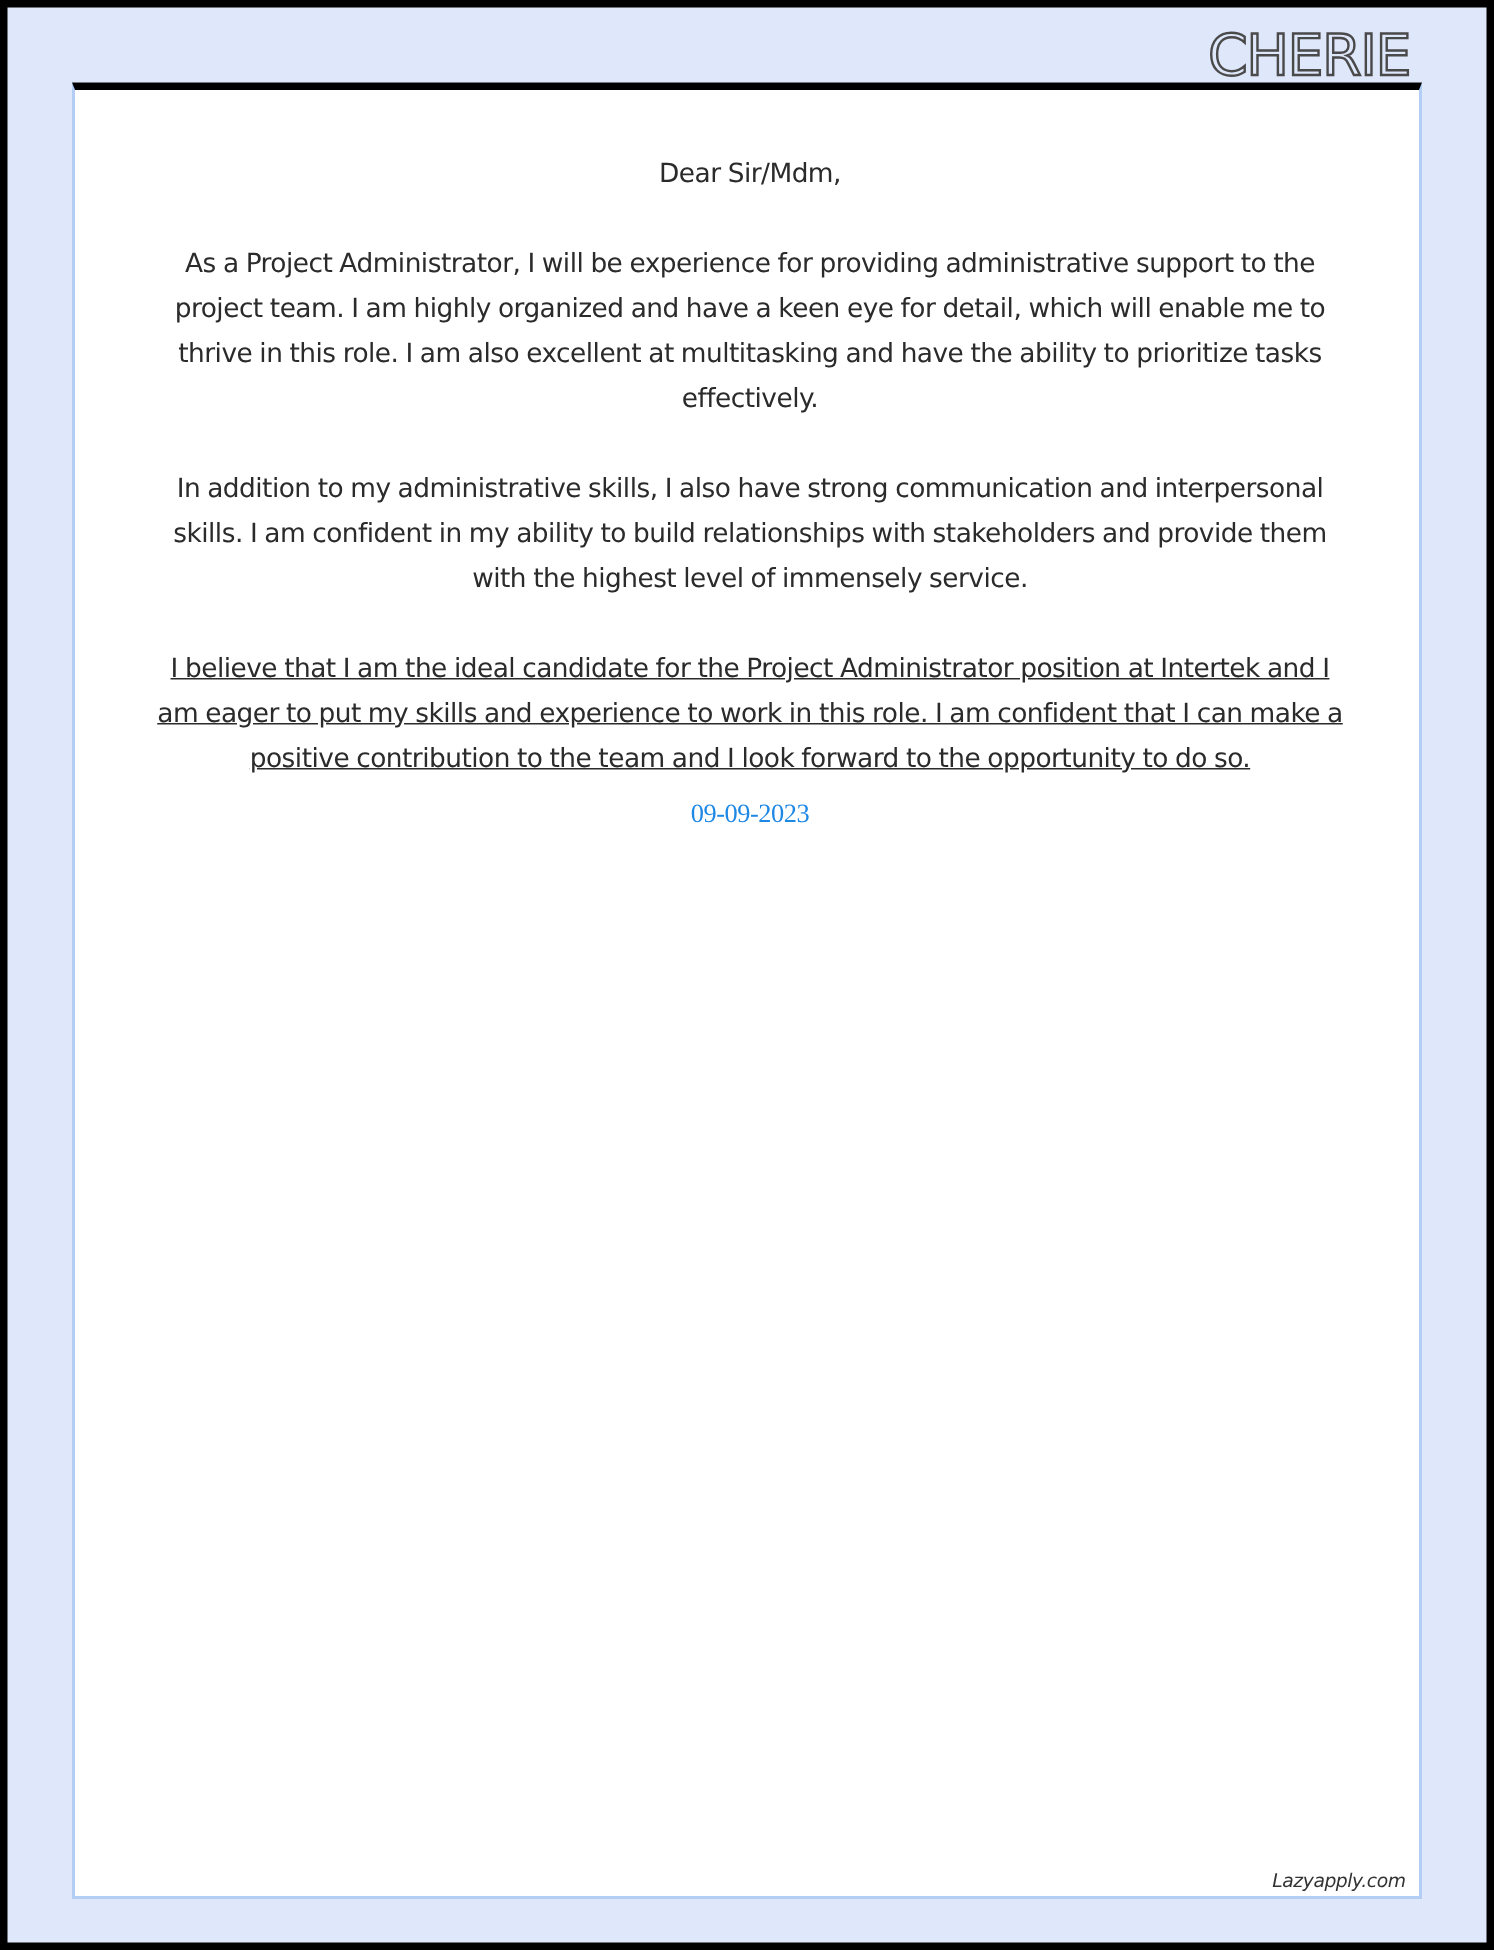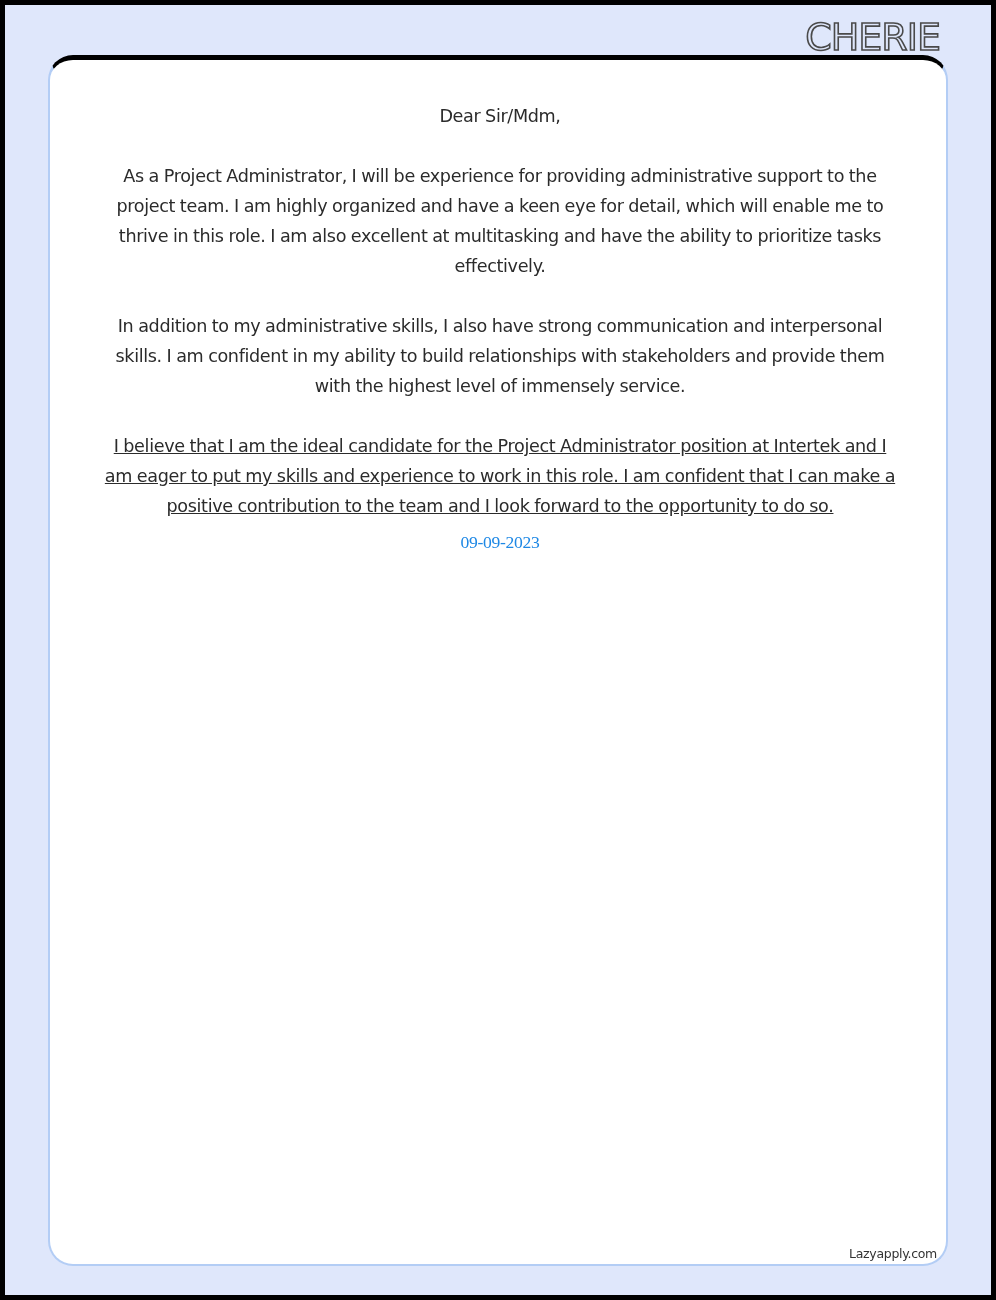--- a/index.html
+++ b/index.html
@@ -38,21 +38,20 @@
       position: absolute;
       left: 43px;
       top: 50px;
       width: 896px;
       height: 1204px;
       background: #ffffff;
       border-top: 5px solid #000;
       border-left: 2px solid #b3cdf5;
       border-right: 2px solid #b3cdf5;
       border-bottom: 2px solid #b3cdf5;
-      border-radius: 25px;
     }
     .letter {
       position: absolute;
       left: 50px;
       top: 41px;
       width: 800px;
       font-family: "DejaVu Sans", sans-serif;
       font-size: 17.6px;
       line-height: 30px;
       color: #2b2b2b;
@@ -75,20 +74,21 @@
       letter-spacing: -0.3px;
     }
     .watermark {
       position: absolute;
       right: 9px;
       bottom: 3px;
       font-family: "DejaVu Sans", sans-serif;
       font-size: 12.5px;
       color: #333;
       letter-spacing: -0.3px;
+      font-style: italic;
     }
   </style>
 </head>
 <body>
 
 <div class="frame">
   <div class="brand">CHERIE</div>
 
   <div class="card">
     <div class="letter">

